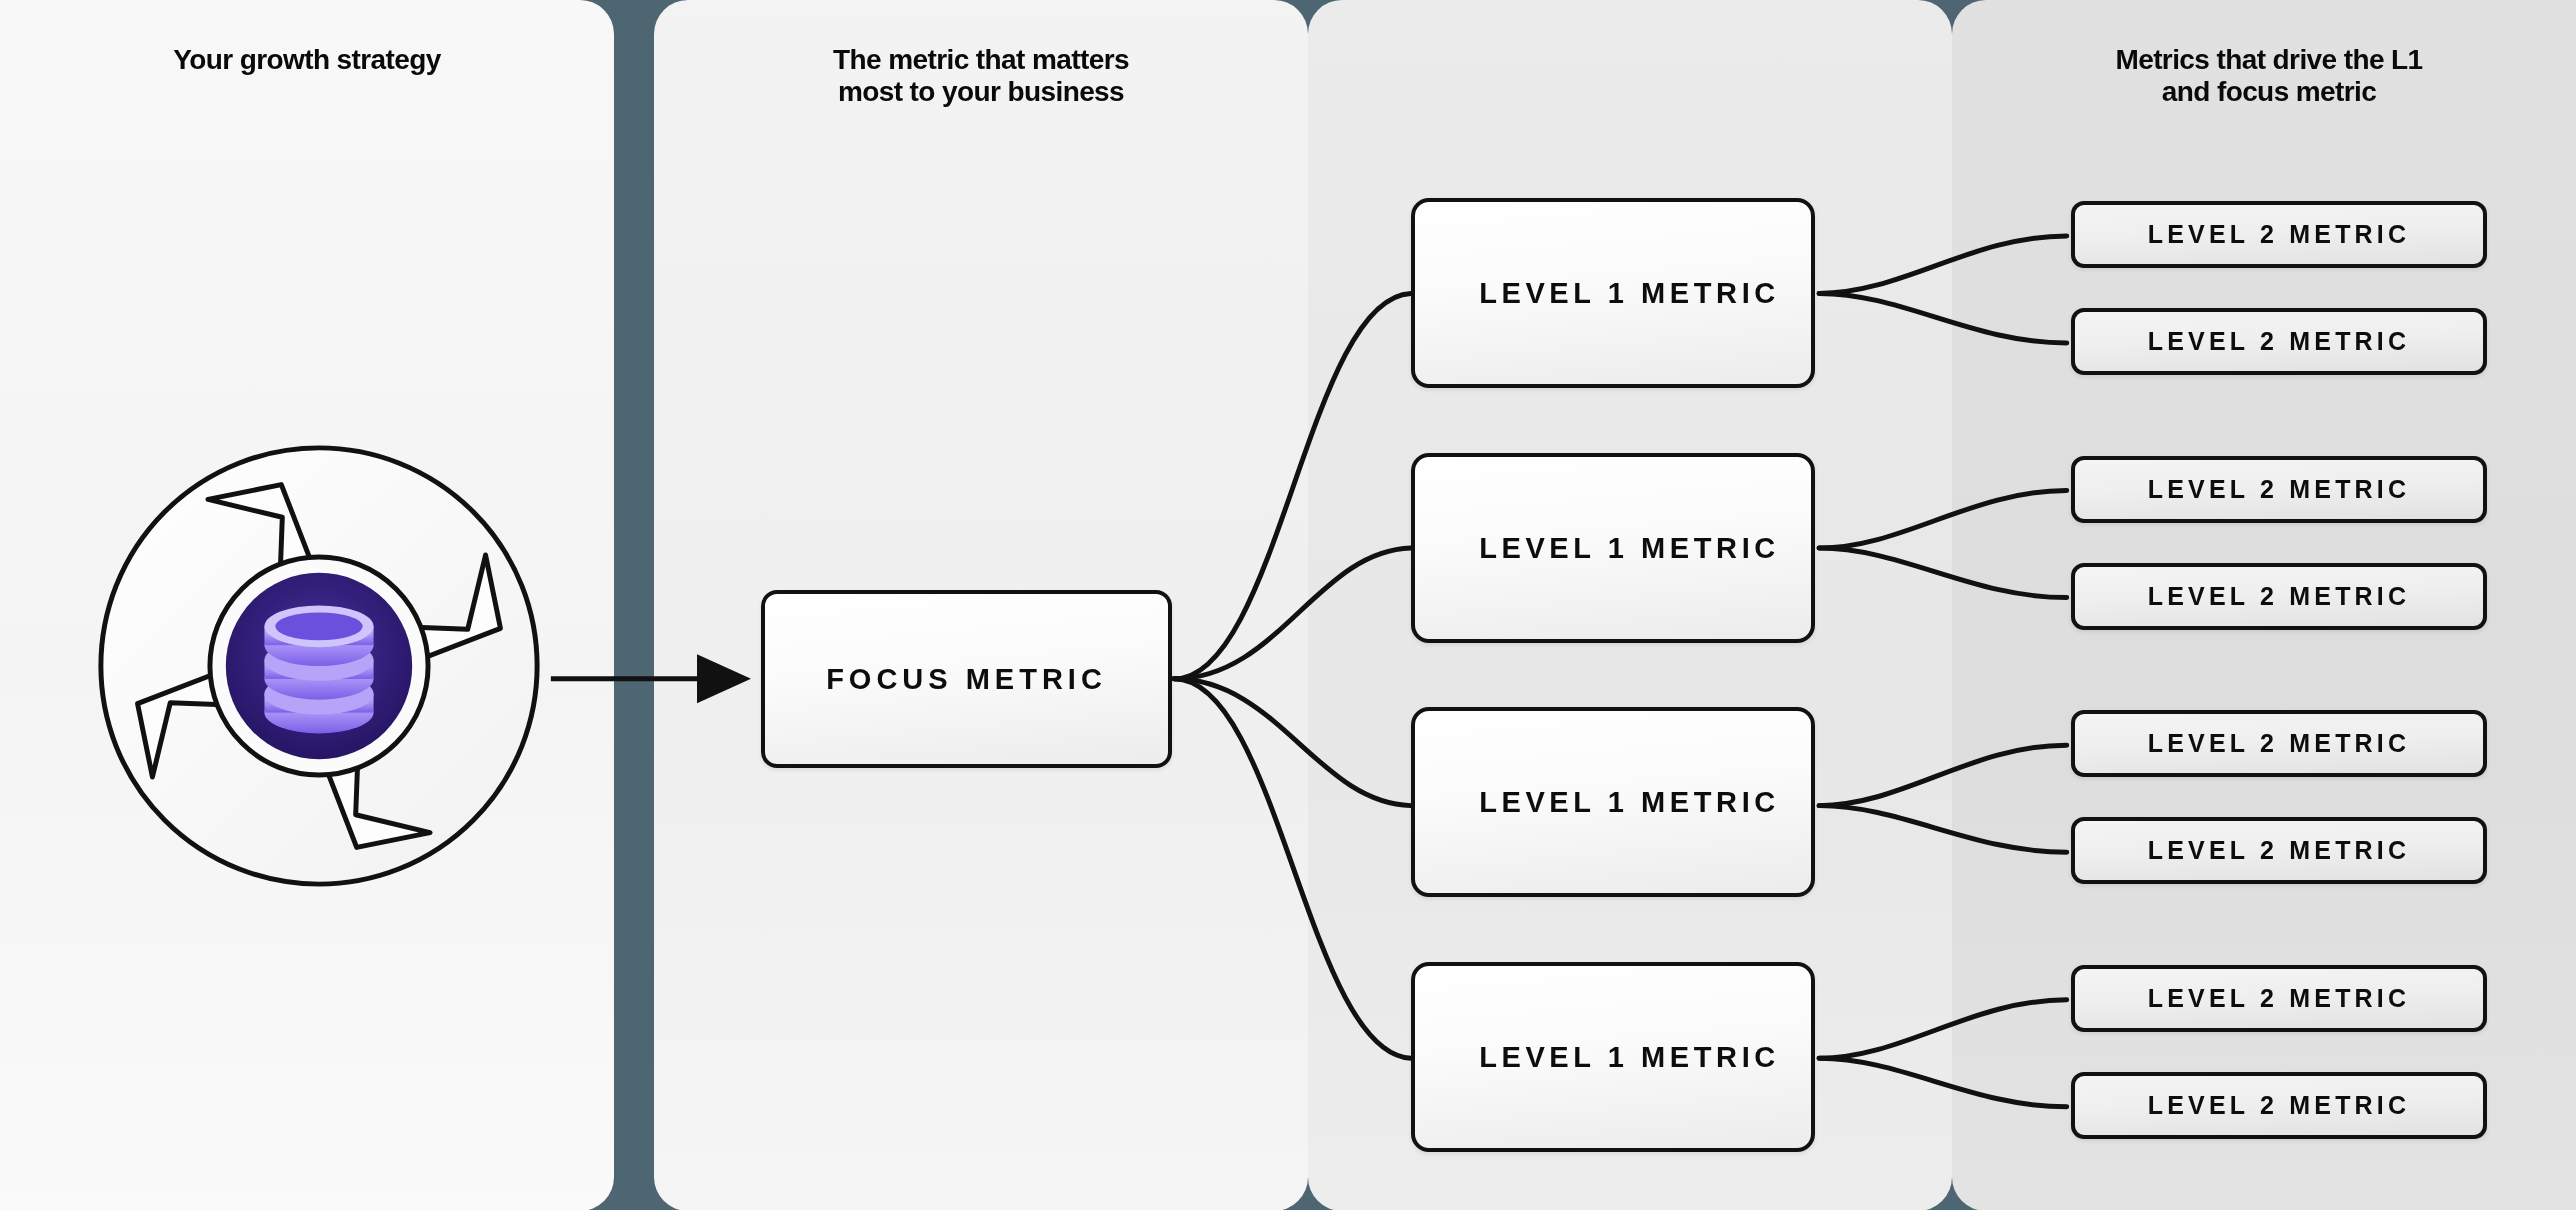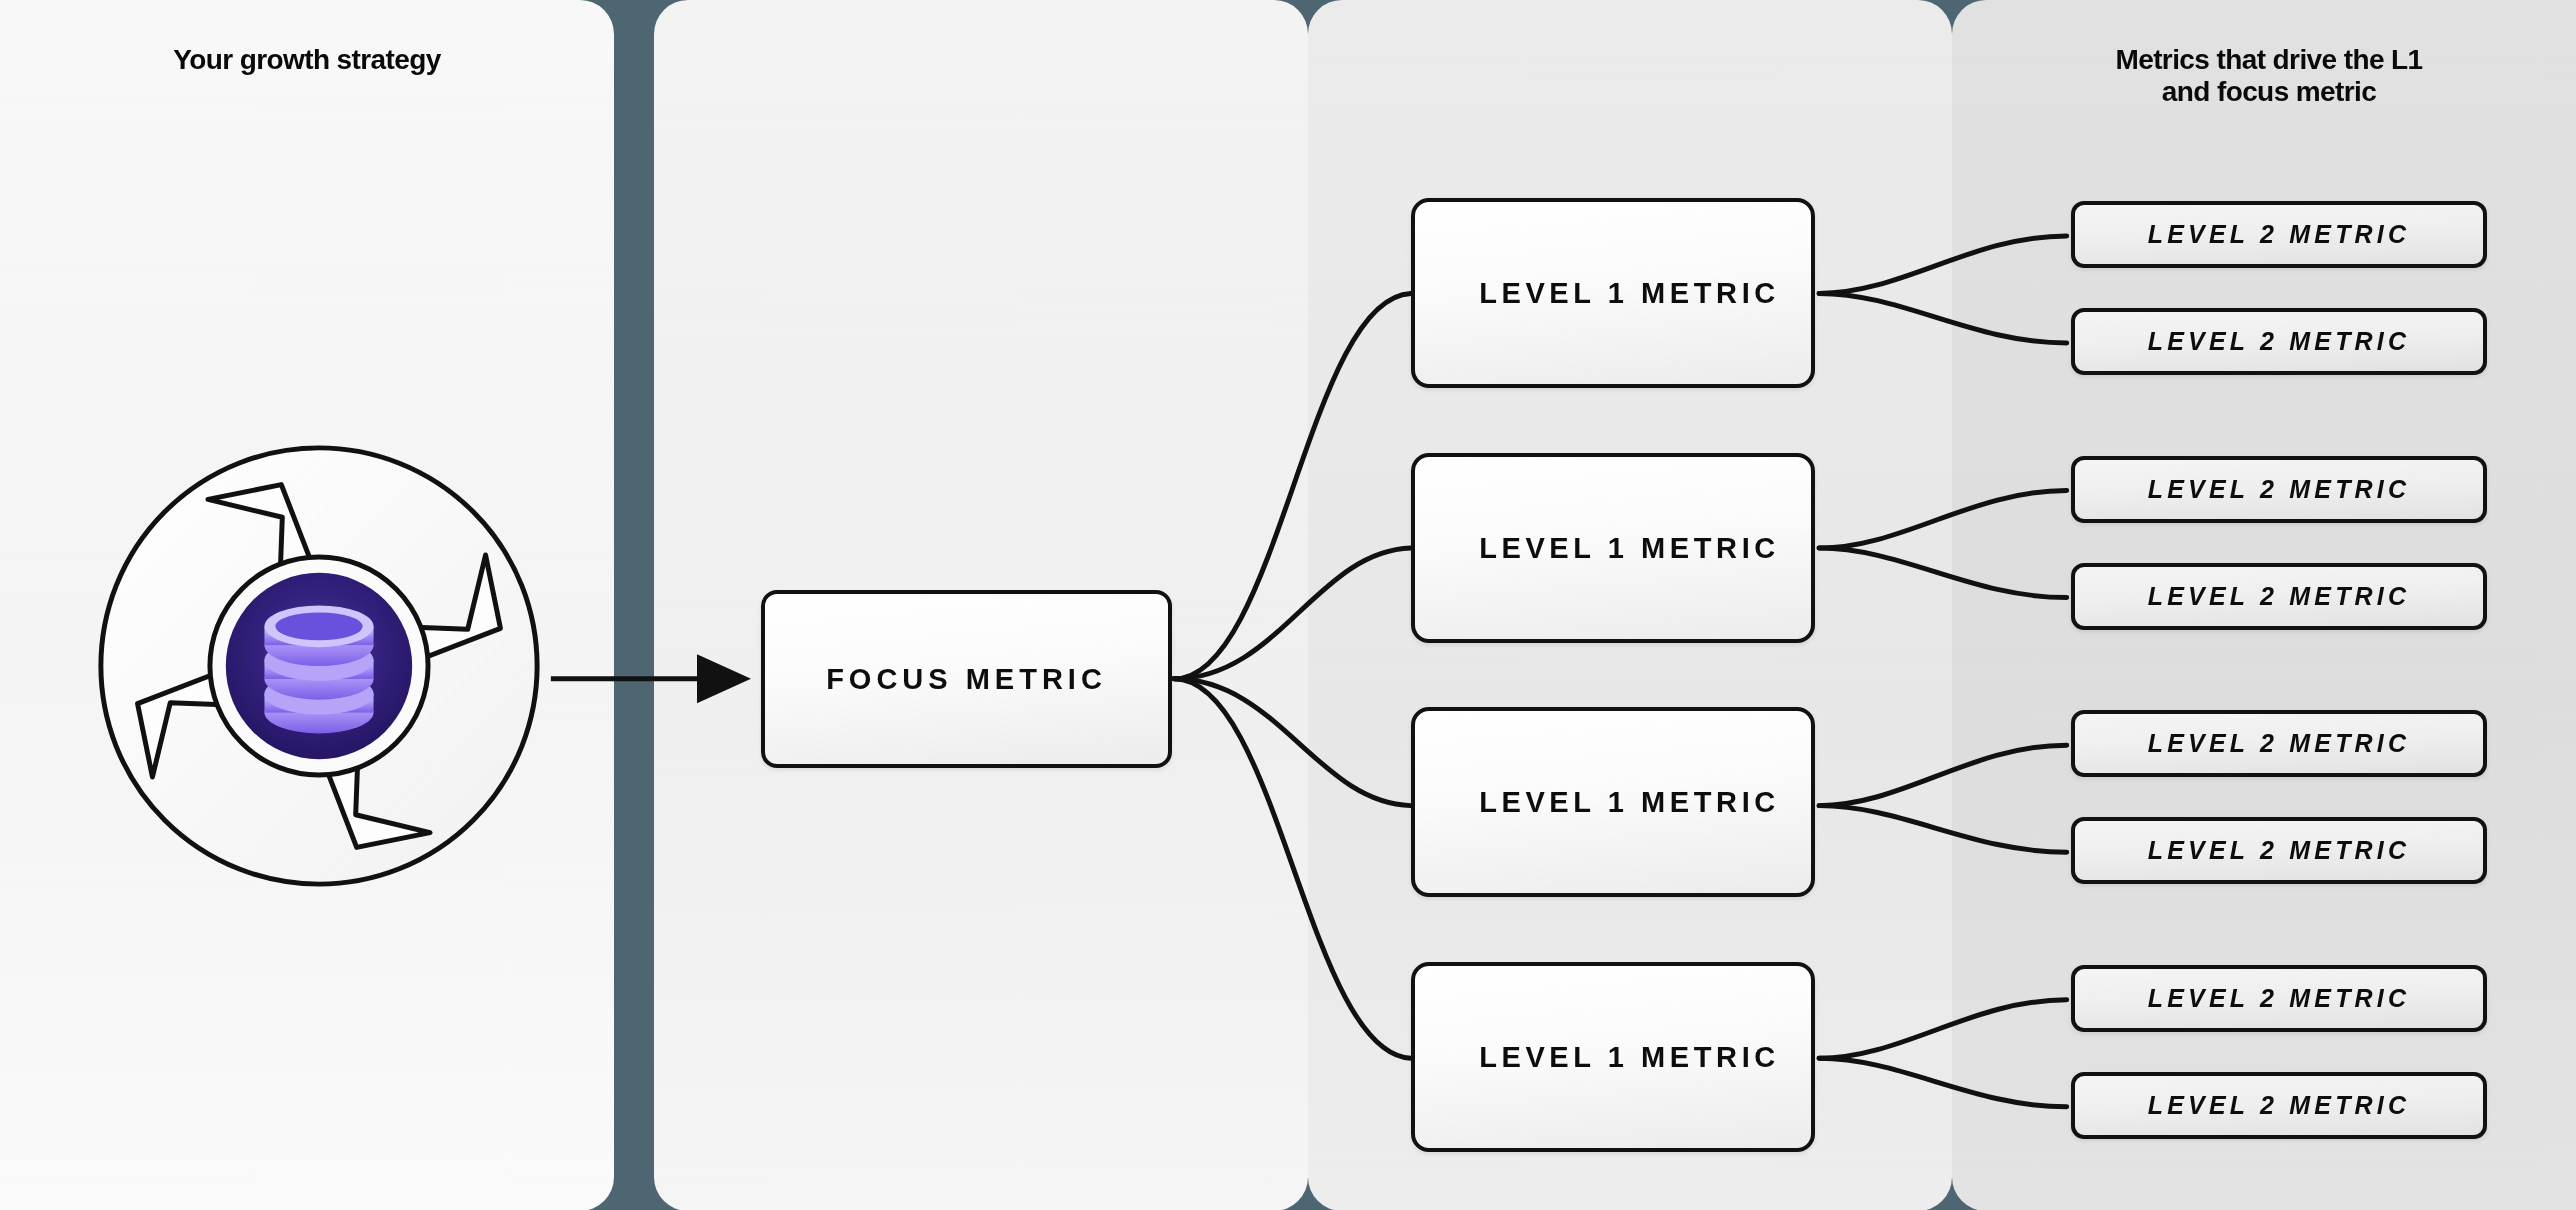--- a/index.html
+++ b/index.html
@@ -71,21 +71,20 @@
   .l1-a{top:198px;}
   .l1-b{top:453px;}
   .l1-c{top:707px;}
   .l1-d{top:962px;}
 
   .box-l2{
     left:2071px;width:416px;height:67px;
     font-size:25px;letter-spacing:4.2px;
     border-radius:13px;
     background:linear-gradient(178deg,#f4f4f4 0%,#efefef 45%,#e2e2e2 100%);
-    font-style:italic;
   }
   .l2-1{top:201px;}
   .l2-2{top:308px;}
   .l2-3{top:456px;}
   .l2-4{top:563px;}
   .l2-5{top:710px;}
   .l2-6{top:817px;}
   .l2-7{top:965px;}
   .l2-8{top:1072px;}
 
@@ -96,20 +95,22 @@
 <body>
 
 <div id="stage">
 
   <div class="col col-1"></div>
   <div class="col col-2"></div>
   <div class="col col-3"></div>
   <div class="col col-4"></div>
 
   <div class="col-head h1">Your growth strategy</div>
+  <div class="col-head h2">The metric that matters
+most to your business</div>
   <div class="col-head h4">Metrics that drive the L1
 and focus metric</div>
 
   <svg id="logo" viewBox="0 0 468 468">
     <defs>
       <radialGradient id="coreGrad" cx="50%" cy="42%" r="62%">
         <stop offset="0%" stop-color="#4b3596"></stop>
         <stop offset="55%" stop-color="#33207d"></stop>
         <stop offset="100%" stop-color="#241460"></stop>
       </radialGradient>

